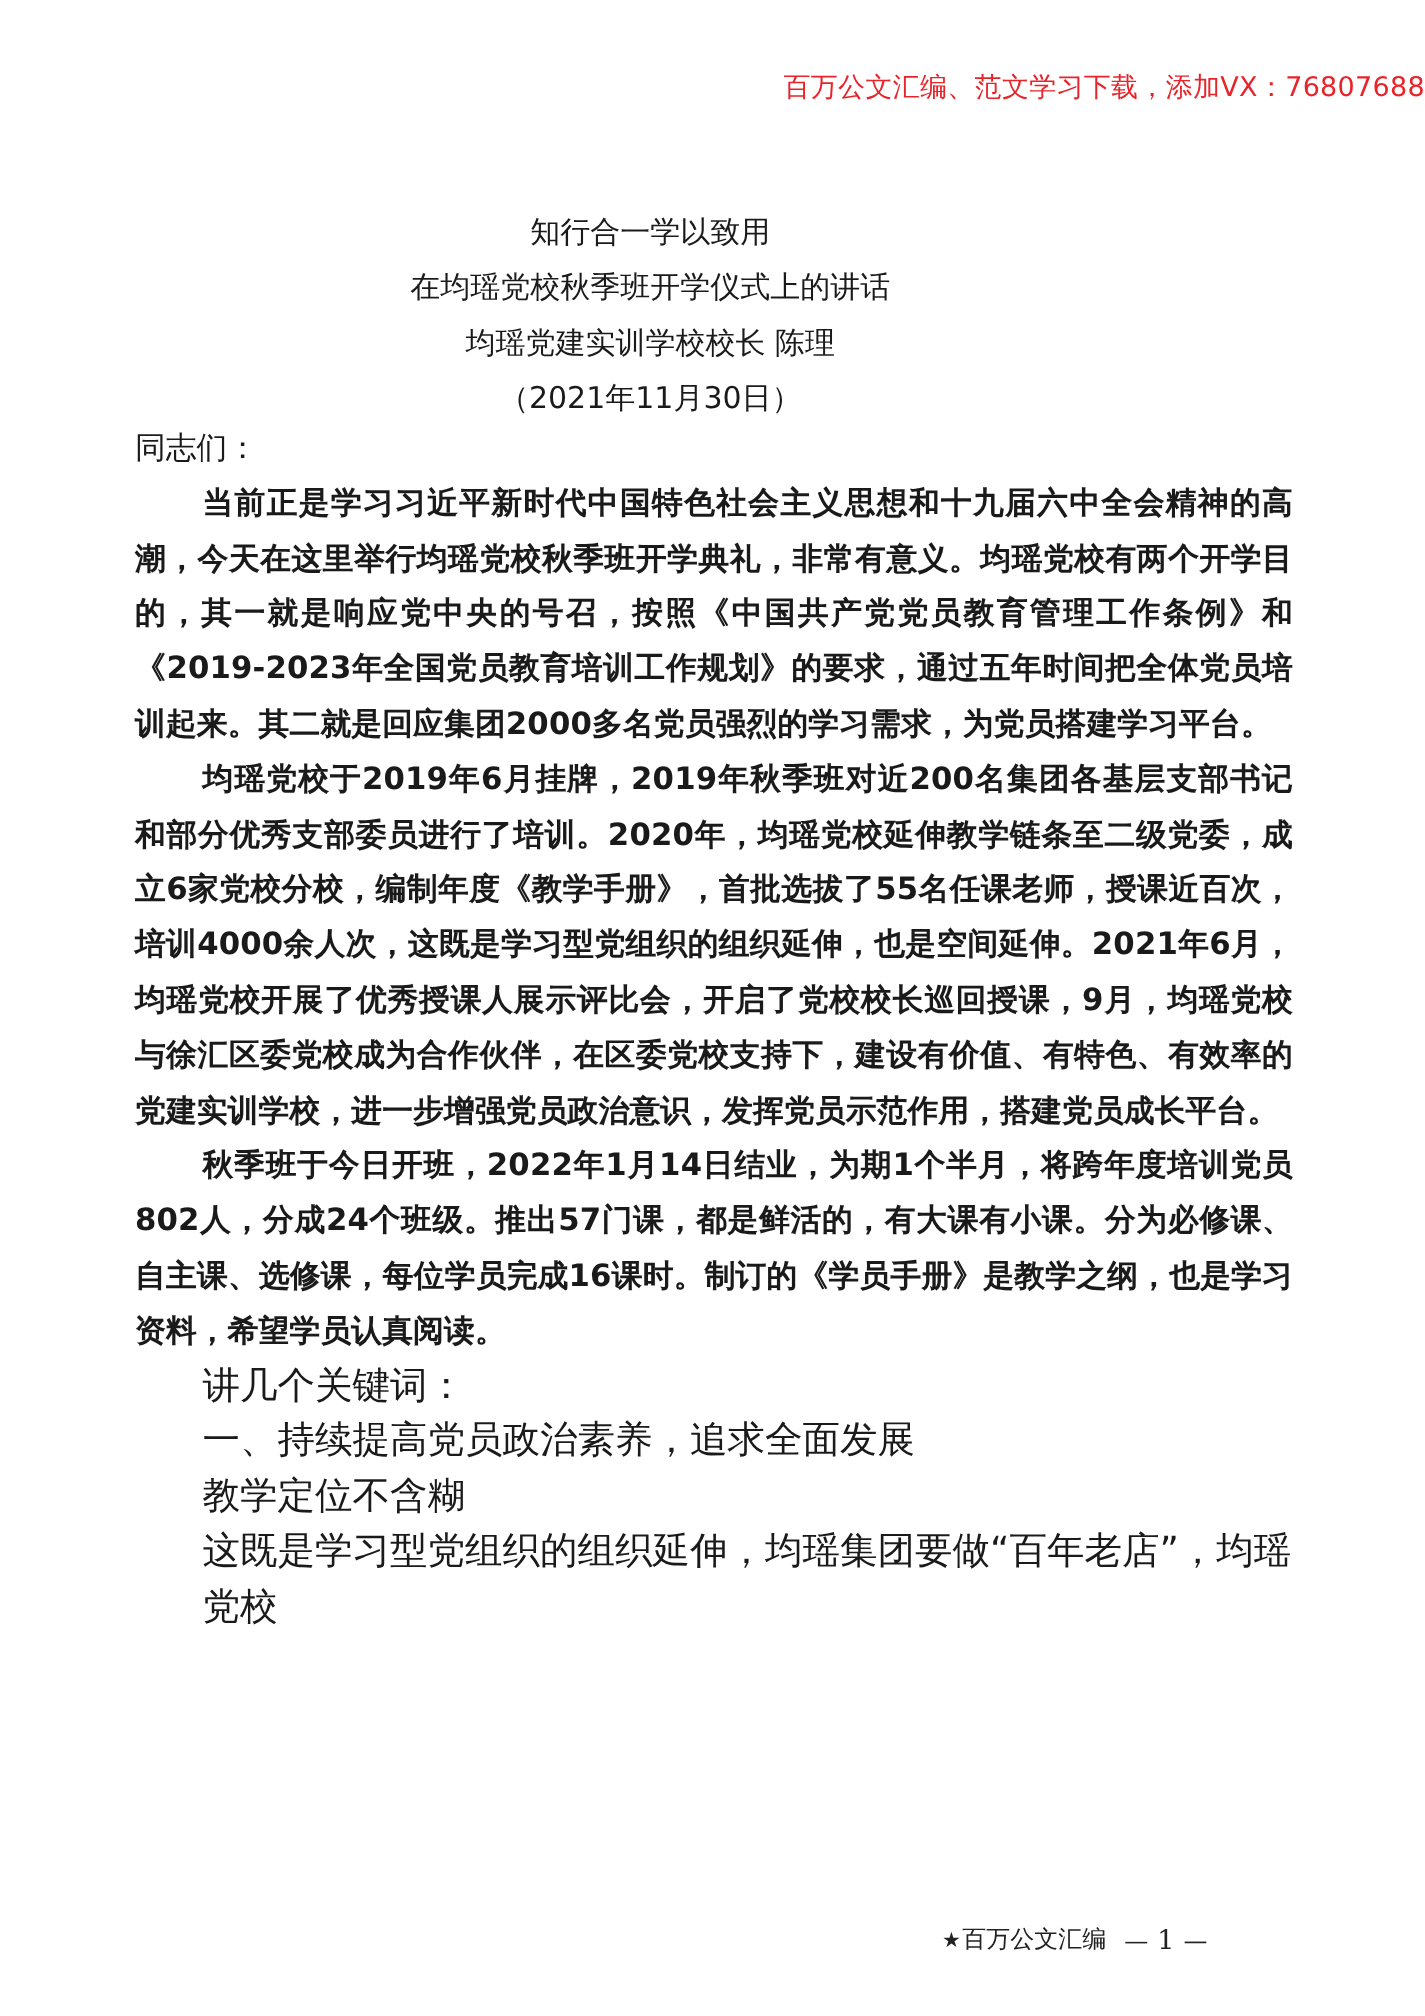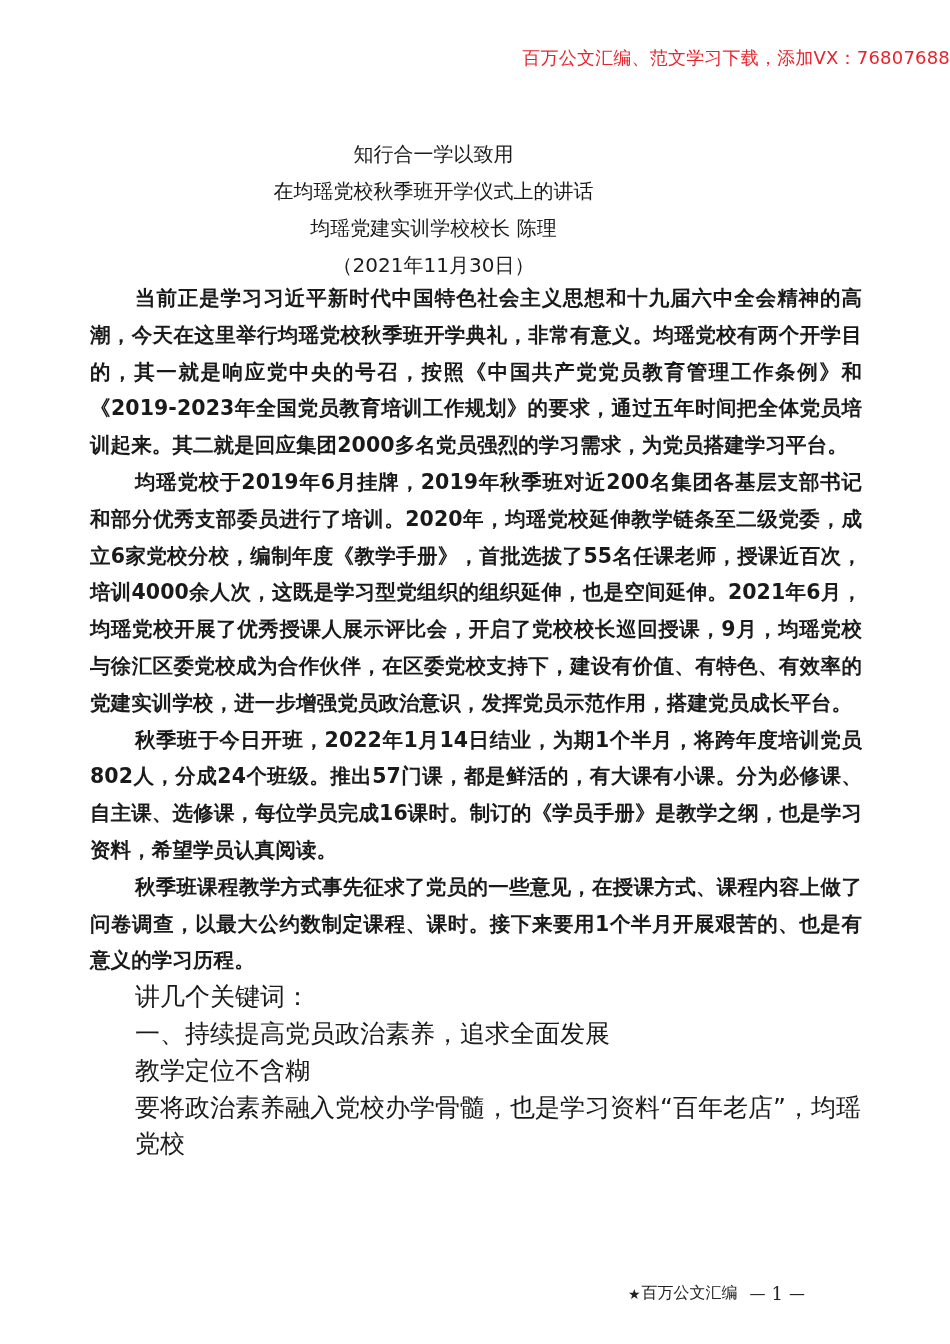--- a/index.html
+++ b/index.html
@@ -101,28 +101,28 @@
   <div class="watermark">百万公文汇编、范文学习下载，添加VX：76807688</div>
 
   <div class="title-block">
     <div class="title-line">知行合一学以致用</div>
     <div class="title-line">在均瑶党校秋季班开学仪式上的讲话</div>
     <div class="title-line">均瑶党建实训学校校长  陈理</div>
     <div class="title-line">（2021年11月30日）</div>
   </div>
 
   <div class="body">
+    <p class="salutation">同志们：</p>
     <p class="p indent">当前正是学习习近平新时代中国特色社会主义思想和十九届六中全会精神的高潮，今天在这里举行均瑶党校秋季班开学典礼，非常有意义。均瑶党校有两个开学目的，其一就是响应党中央的号召，按照《中国共产党党员教育管理工作条例》和《2019-2023年全国党员教育培训工作规划》的要求，通过五年时间把全体党员培训起来。其二就是回应集团2000多名党员强烈的学习需求，为党员搭建学习平台。</p>
     <p class="p indent">均瑶党校于2019年6月挂牌，2019年秋季班对近200名集团各基层支部书记和部分优秀支部委员进行了培训。2020年，均瑶党校延伸教学链条至二级党委，成立6家党校分校，编制年度《教学手册》，首批选拔了55名任课老师，授课近百次，培训4000余人次，这既是学习型党组织的组织延伸，也是空间延伸。2021年6月，均瑶党校开展了优秀授课人展示评比会，开启了党校校长巡回授课，9月，均瑶党校与徐汇区委党校成为合作伙伴，在区委党校支持下，建设有价值、有特色、有效率的党建实训学校，进一步增强党员政治意识，发挥党员示范作用，搭建党员成长平台。</p>
     <p class="p indent">秋季班于今日开班，2022年1月14日结业，为期1个半月，将跨年度培训党员802人，分成24个班级。推出57门课，都是鲜活的，有大课有小课。分为必修课、自主课、选修课，每位学员完成16课时。制订的《学员手册》是教学之纲，也是学习资料，希望学员认真阅读。</p>
-    <p class="p indent">秋季班课程教学方式事先征求了党员的一些意见，在授课方式、课程内容上做了问卷调查，以最大公约数制定课程、课时。接下来要用1个半月开展艰苦的、也是有意义的学习历程。</p>
     <p class="plain-indent">讲几个关键词：</p>
     <p class="plain-indent">一、持续提高党员政治素养，追求全面发展</p>
     <p class="plain-indent">教学定位不含糊</p>
-    <p class="plain-indent">要将政治素养融入党校办学骨髓，也是学习资料“百年老店”，均瑶党校</p>
+    <p class="plain-indent">这既是学习型党组织的组织延伸，均瑶集团要做“百年老店”，均瑶党校</p>
   </div>
 
   <div class="footer">
     <span class="star">★</span>
     <span>百万公文汇编</span>
     <span class="dash">—</span>
     <span class="page-num">1</span>
     <span class="dash-r">—</span>
   </div>
 

